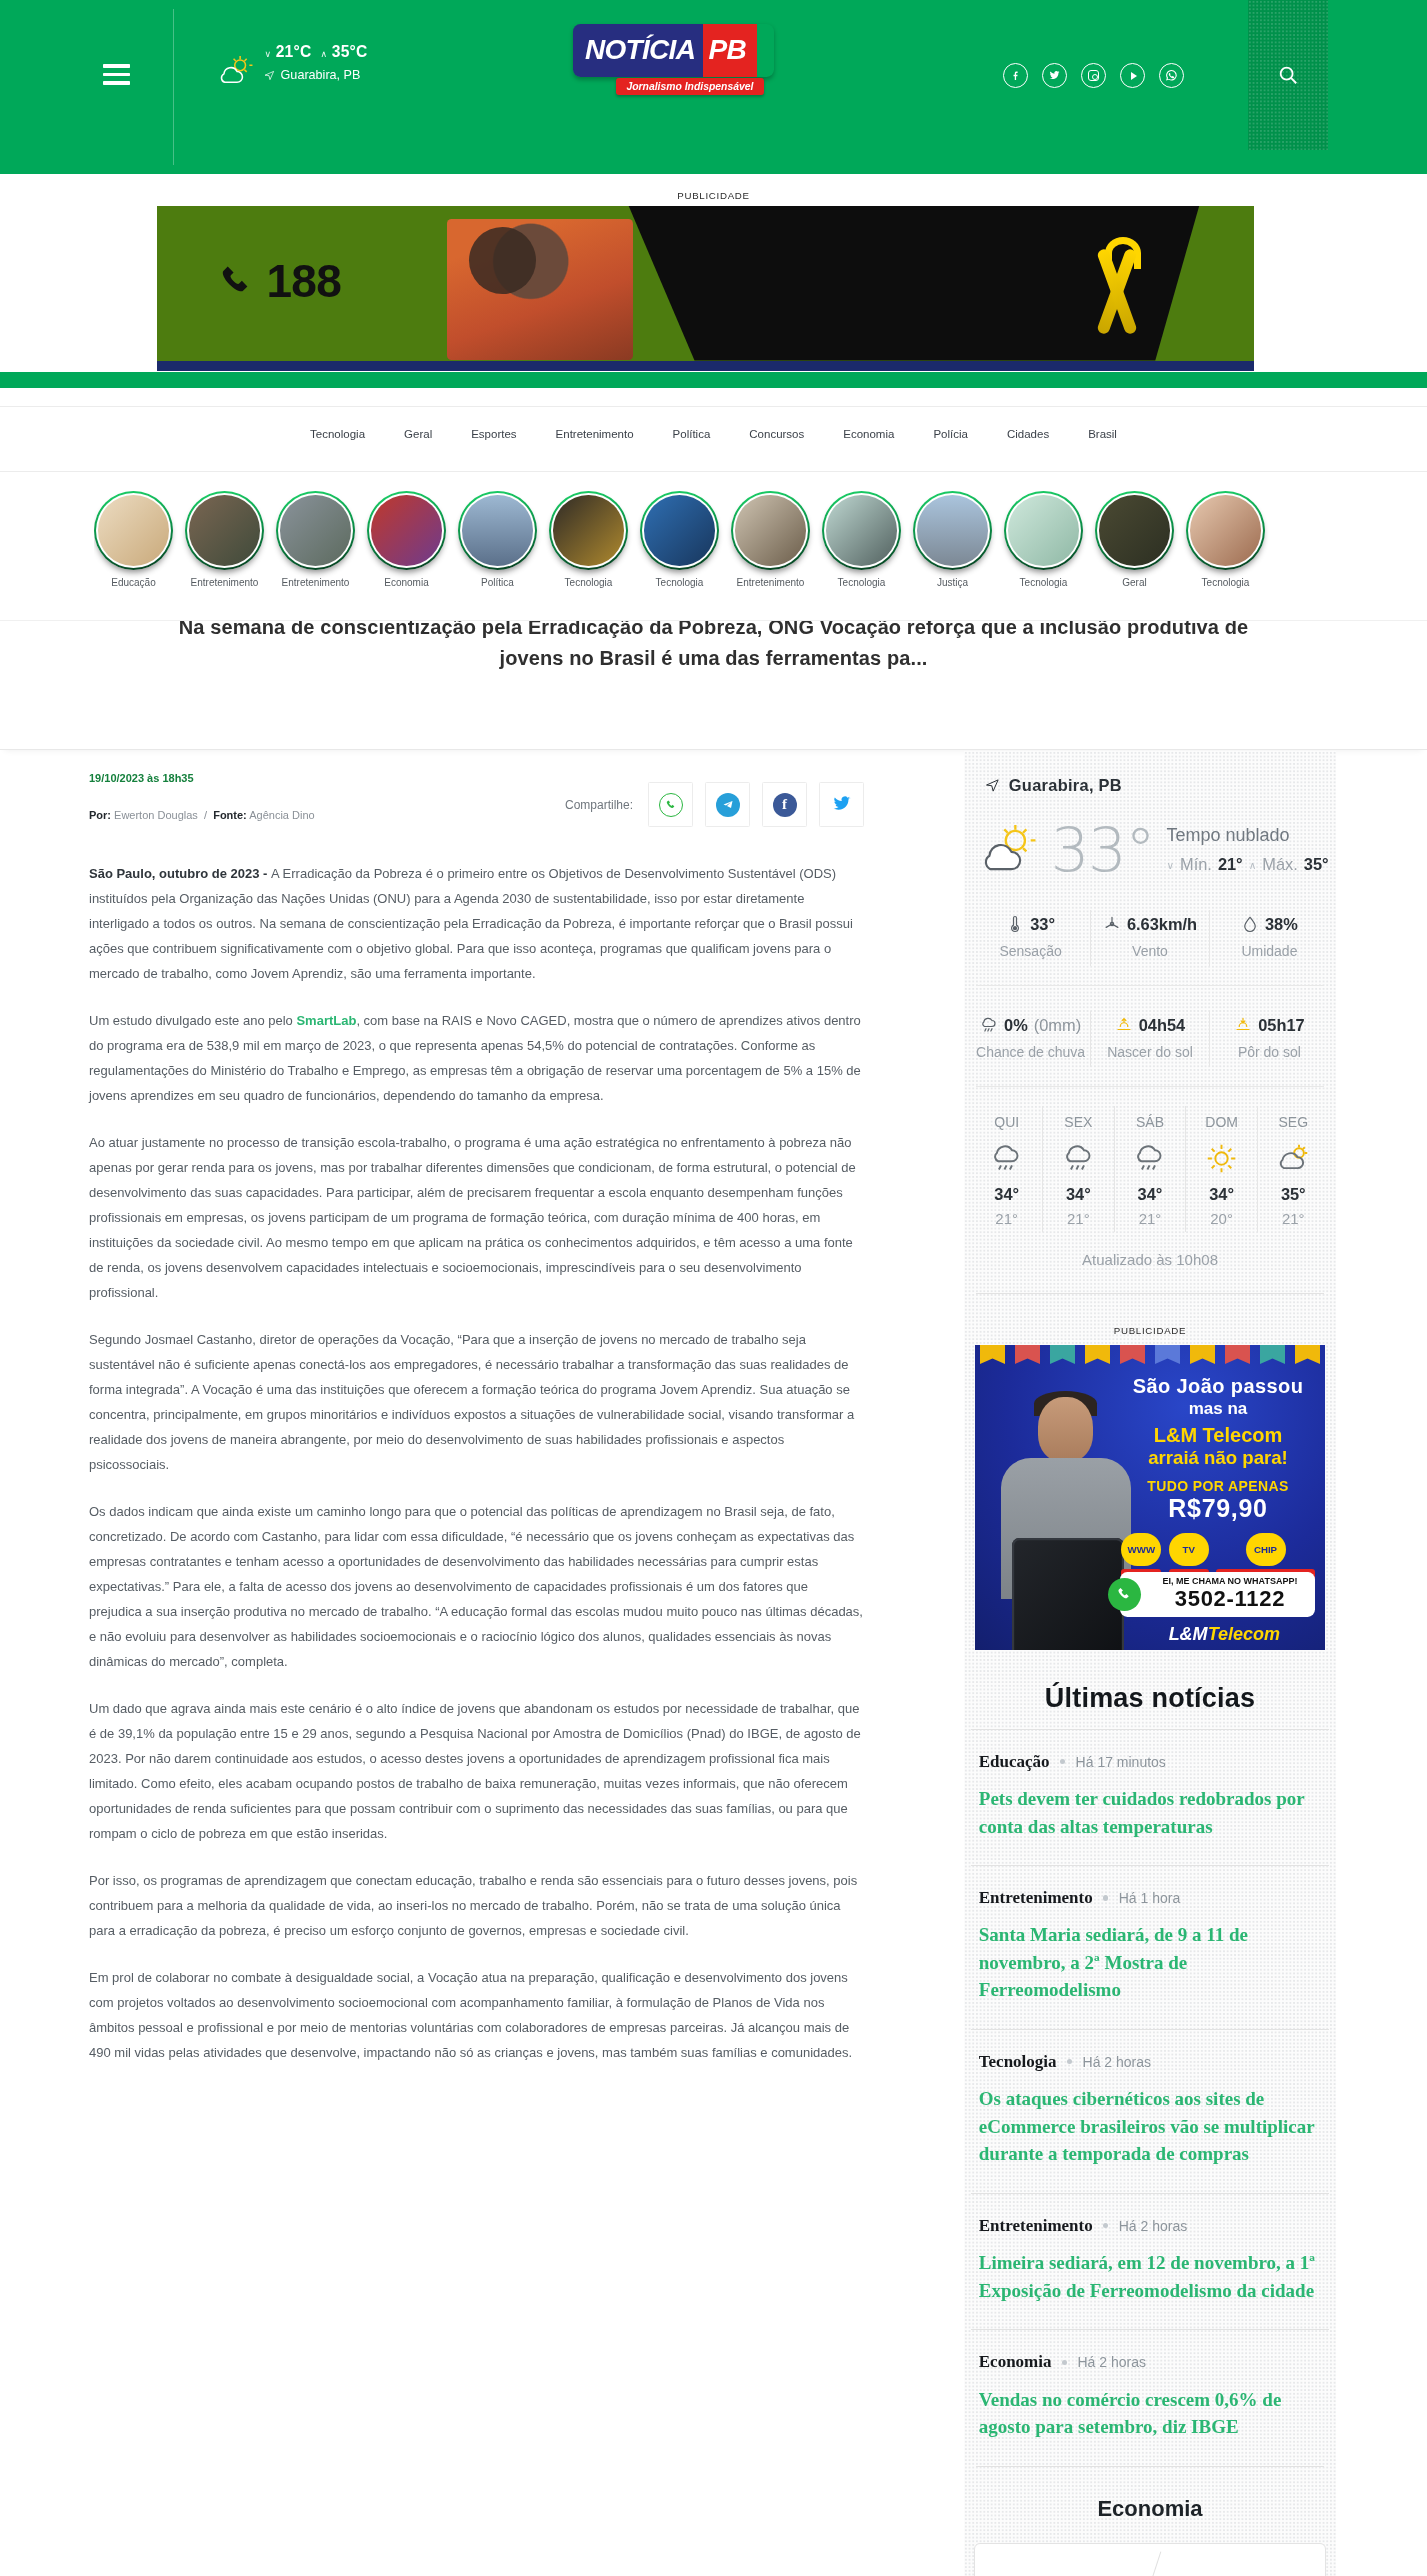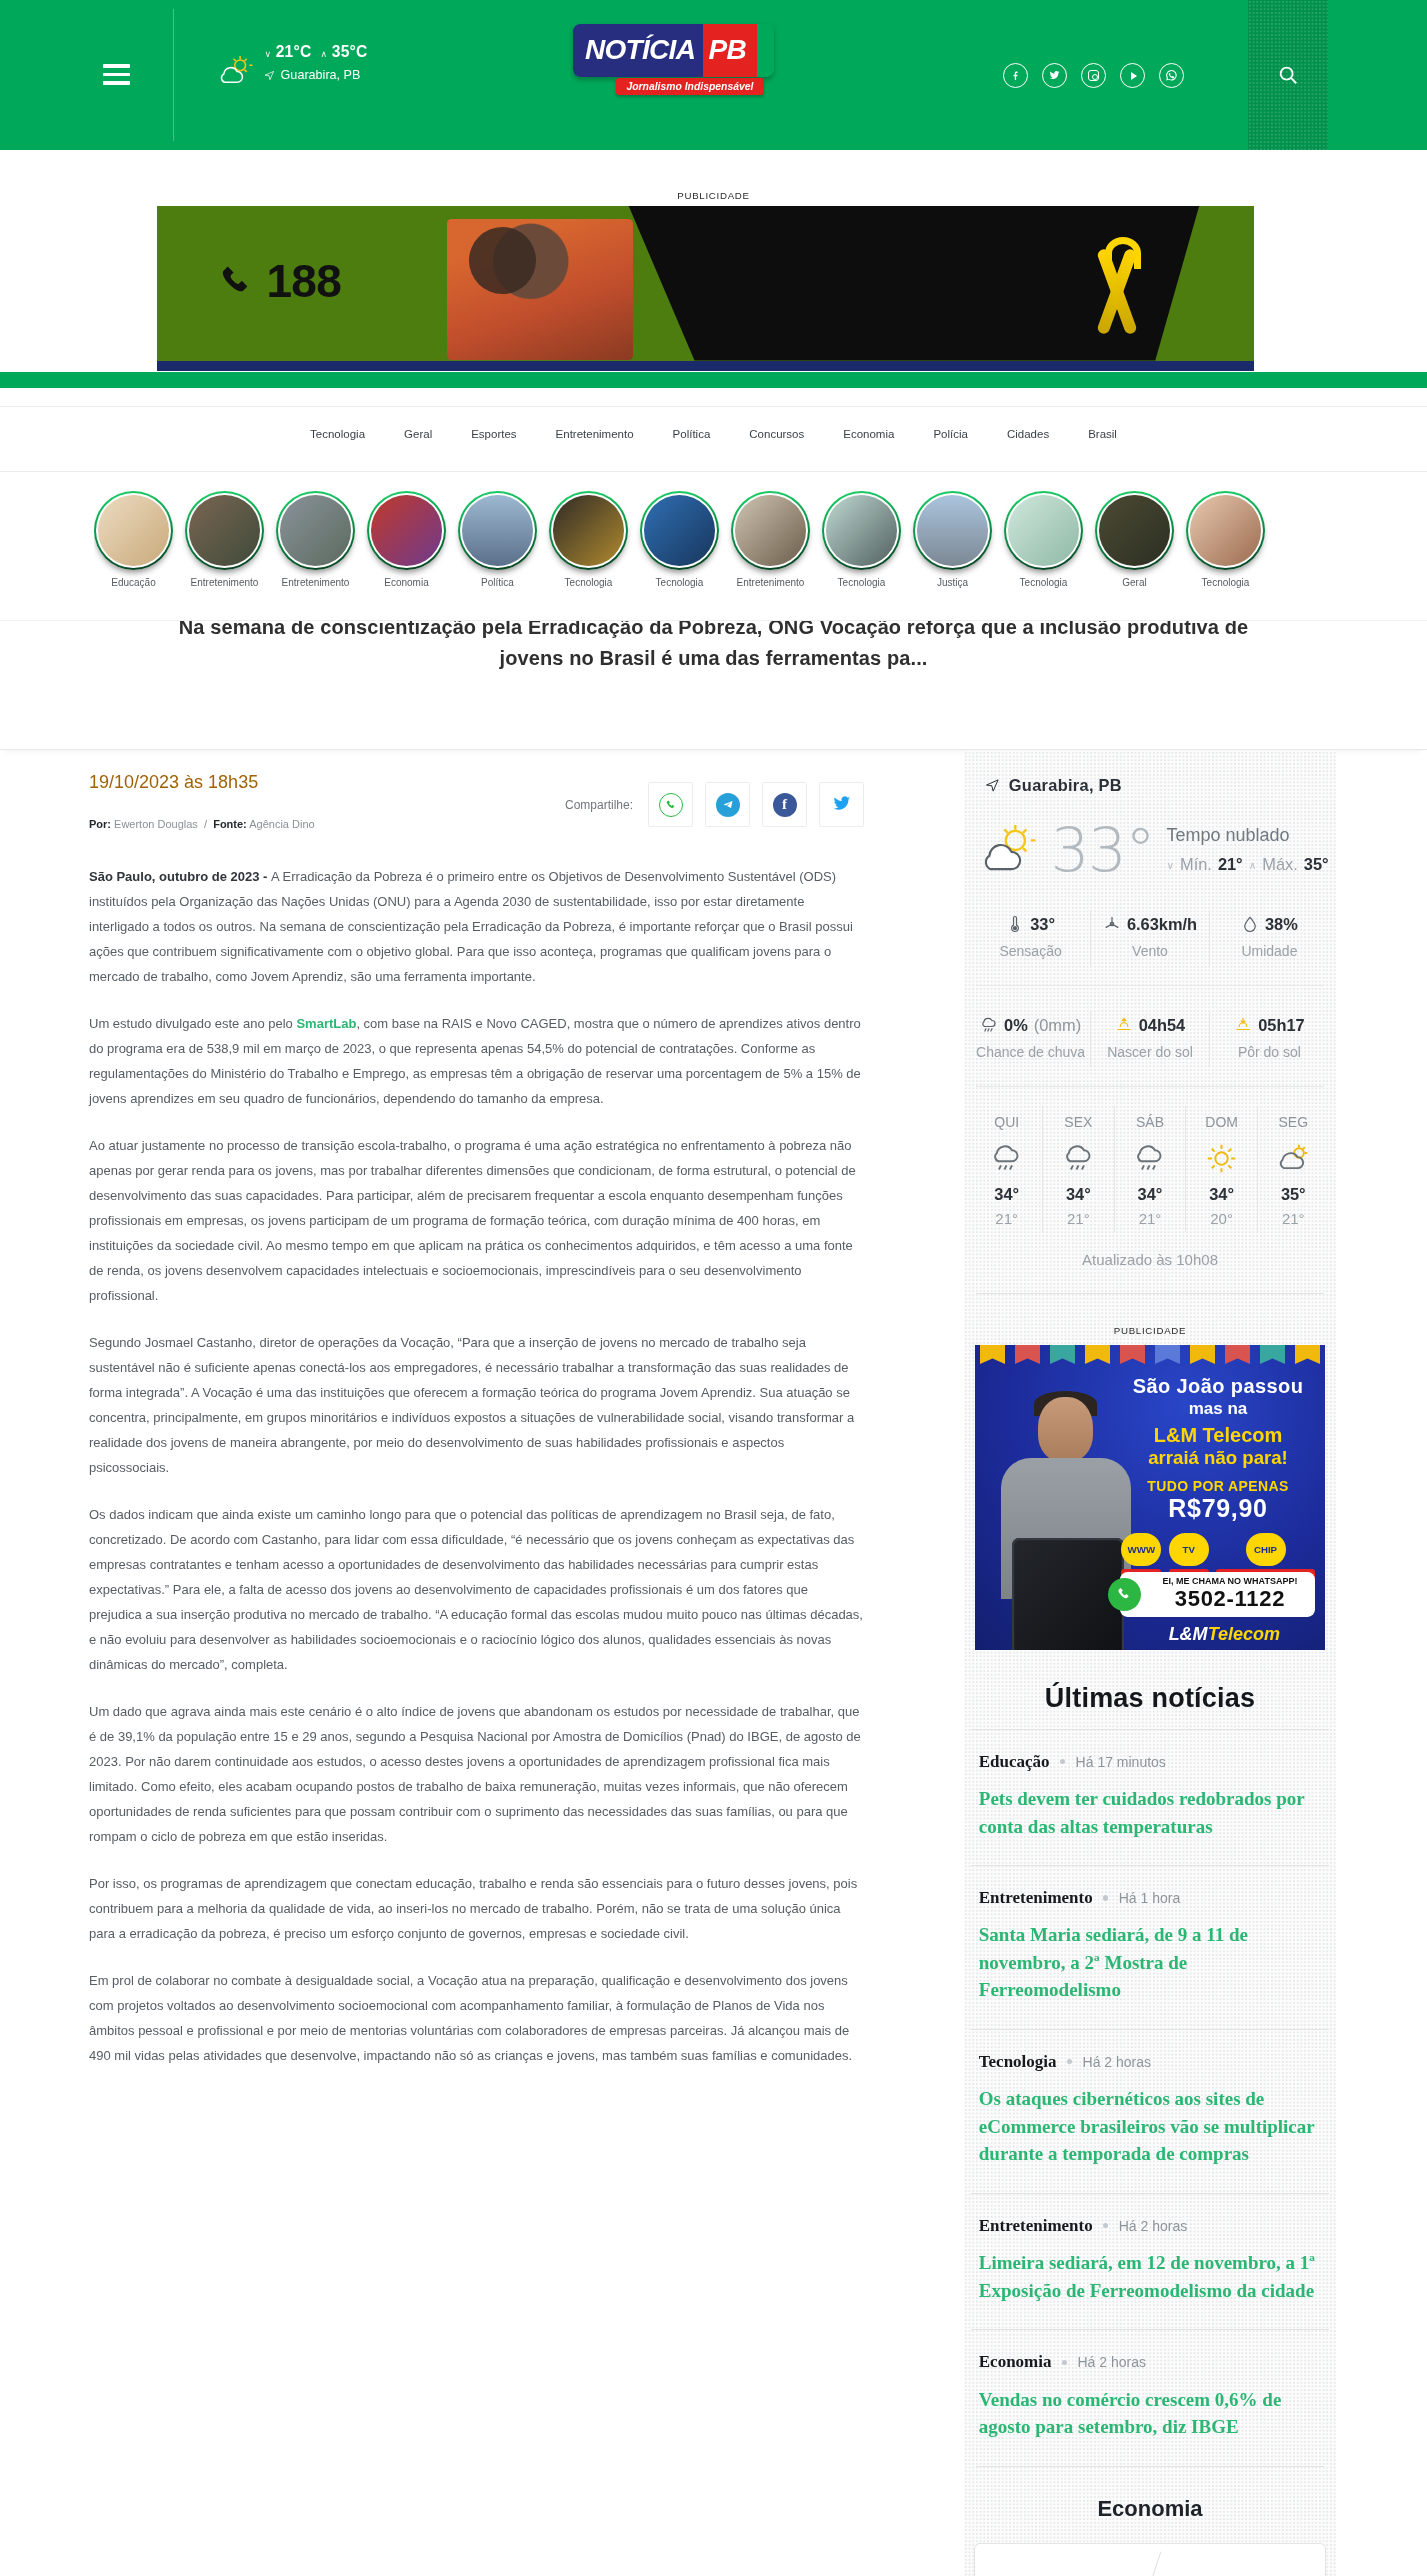--- a/index.html
+++ b/index.html
@@ -1,21 +1,21 @@
 <!DOCTYPE html>
 <html style="font-size:12px"><head>
 <meta charset="utf-8">
 <style>
   * { margin:0; padding:0; box-sizing:border-box; }
   html,body { background:#fff; }
   body { width:1427px; height:2576px; position:relative; overflow:hidden;
          font-family:"Liberation Sans", sans-serif; }
 
   
-  .header { position:absolute; top:0; left:0; width:1427px; height:150px;
+  .header { position:absolute; top:0; left:0; width:1427px; height:174px;
             background:#00a859; }
   .burger { position:absolute; left:103px; top:64px; width:27px; height:21px;
             display:flex; flex-direction:column; justify-content:space-between; cursor:pointer; }
   .burger span { display:block; height:3.7px; background:#fff; border-radius:0.7px; }
   .hdr-divider { position:absolute; left:173px; top:9px; bottom:9px; width:0.7px;
                  background:rgba(255,255,255,.28); }
   .hdr-weather { position:absolute; left:217px; top:43px; display:flex; gap:10.4px; color:#fff; }
   .hdr-weather .wico { width:37px; height:37px; margin-top:10.4px; }
   .hdr-temps { font-size:15.6px; font-weight:bold; letter-spacing:0.2px; }
   .hdr-temps .chev { font-size:9px; opacity:.9; font-weight:normal; }
@@ -122,21 +122,21 @@
   .title-sec { position:absolute; top:620px; left:0; width:1427px; height:130px; background:#fff;
                border-top:0.7px solid #f0f0f0; border-bottom:0.7px solid #e8e8e8;
                box-shadow:0 5.2px 6.7px -5.2px rgba(0,0,0,.08); overflow:hidden; }
   .title-sec h1 { margin:-9px auto 0; width:1079px; text-align:center; font-size:20px;
                   line-height:31px; color:#2f2f2f; font-weight:bold; letter-spacing:0.1px; }
 
   
   .main { position:absolute; top:751px; left:0; width:1427px; height:1825px; overflow:hidden; }
   .article { position:absolute; left:89px; top:0; width:775px; }
   .meta-row { display:flex; justify-content:space-between; align-items:flex-start; padding-top:21px; }
-  .meta-date { font-size:18px; color:#a16207; }
+  .meta-date { font-size:11px; color:#15803d;font-weight:bold; }
   .meta-byline { margin-top:25px; font-size:11px; color:#8a9097; }
   .meta-byline b { color:#23282d; }
   .share { display:flex; align-items:center; gap:12px; margin-top:10.4px; }
   .share-label { font-size:12px; color:#6f767d; margin-right:3px; }
   .share-btn { width:45px; height:45px; border:0.7px solid #ececec; background:#fff; border-radius:1.5px;
                display:flex; align-items:center; justify-content:center; cursor:pointer; }
   .sb-circle { width:24px; height:24px; border-radius:50%; display:flex; align-items:center;
                justify-content:center; }
   .sb-wa { border:1.5px solid #2bb741; } .sb-wa svg { width:12px; height:12px; fill:#2bb741; }
   .sb-tg { background:#279fd9; } .sb-tg svg { width:12px; height:12px; fill:#fff; }

